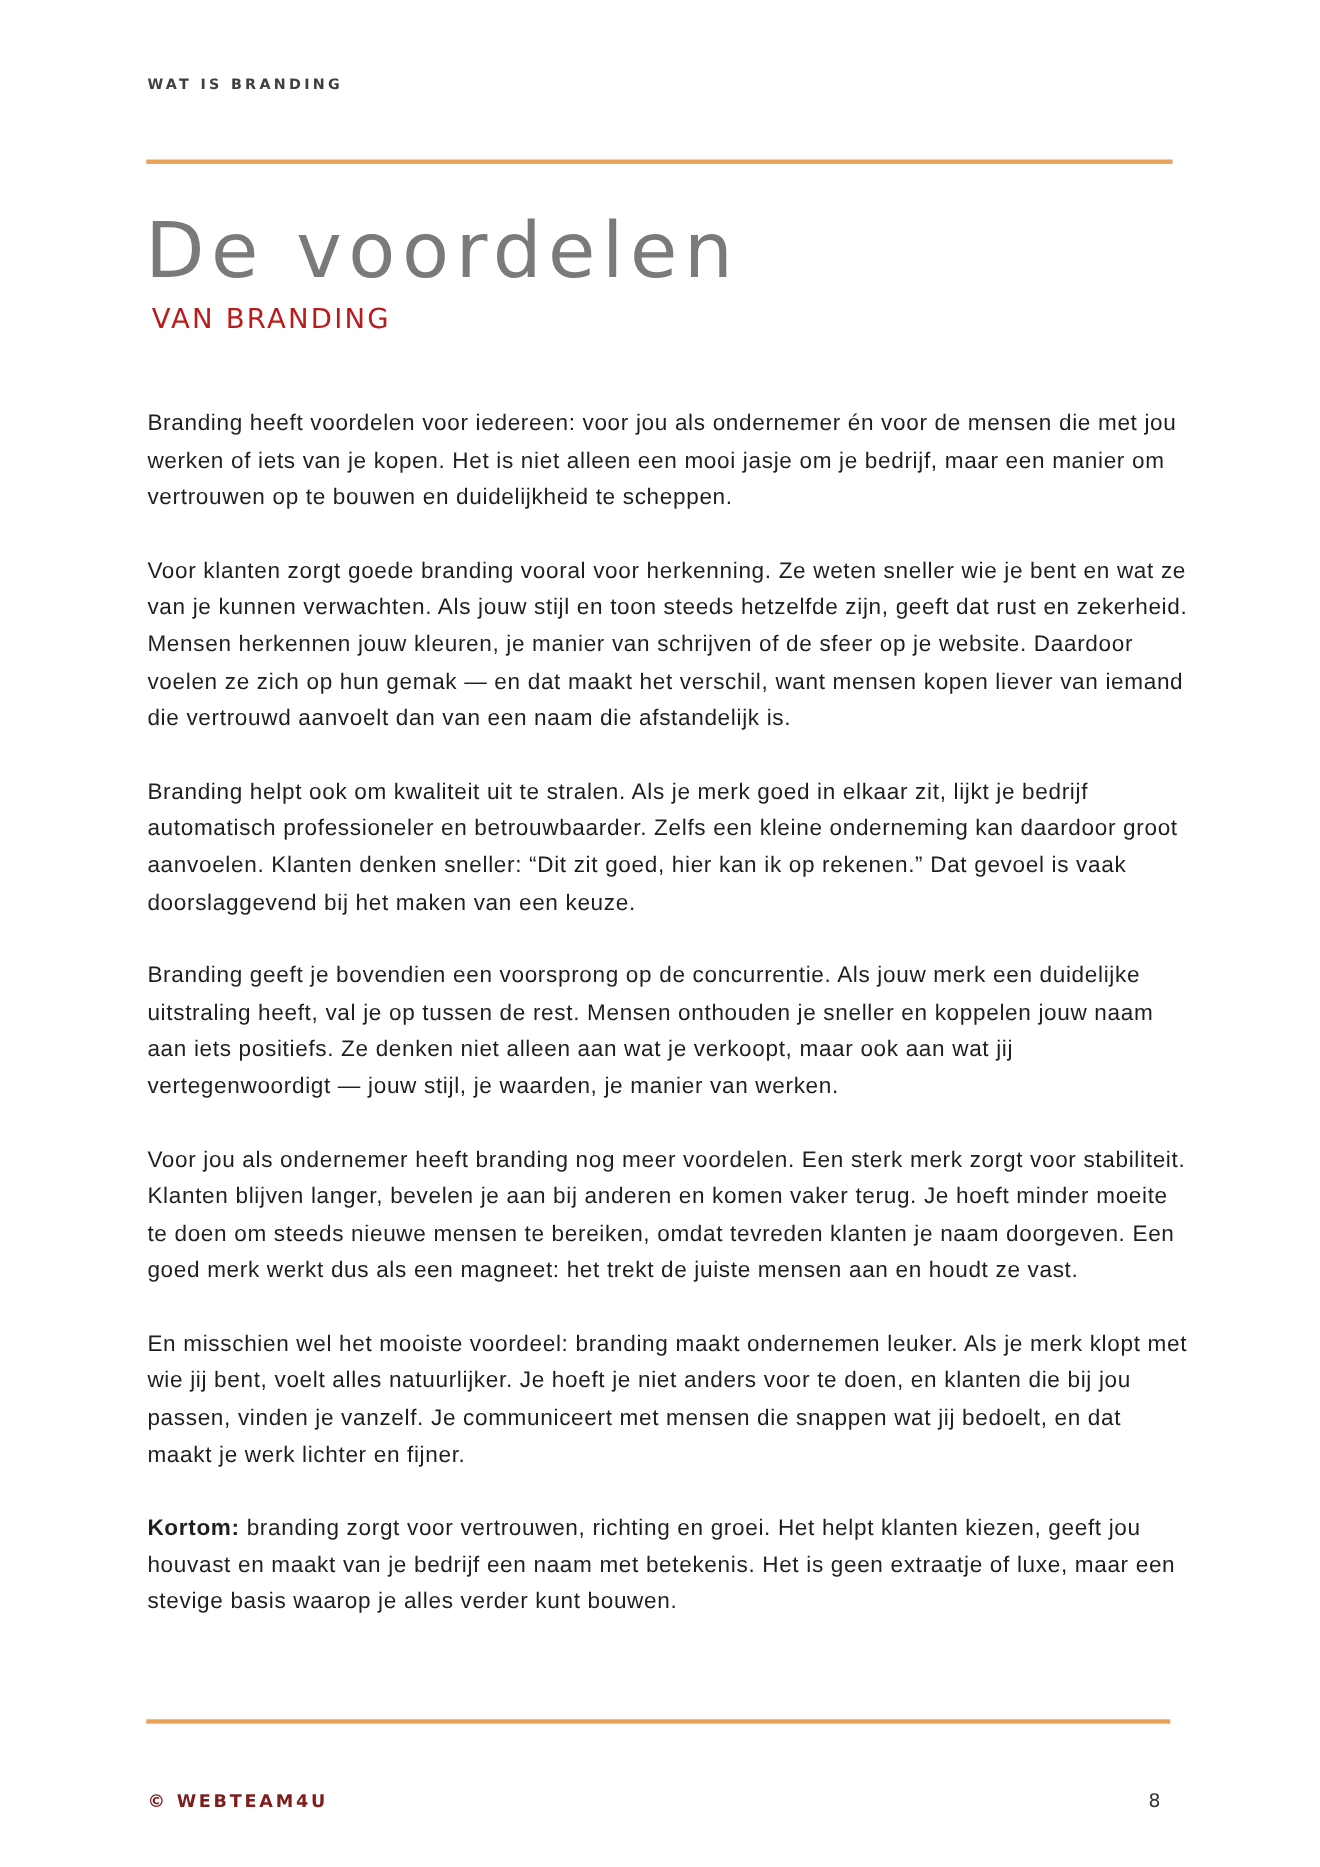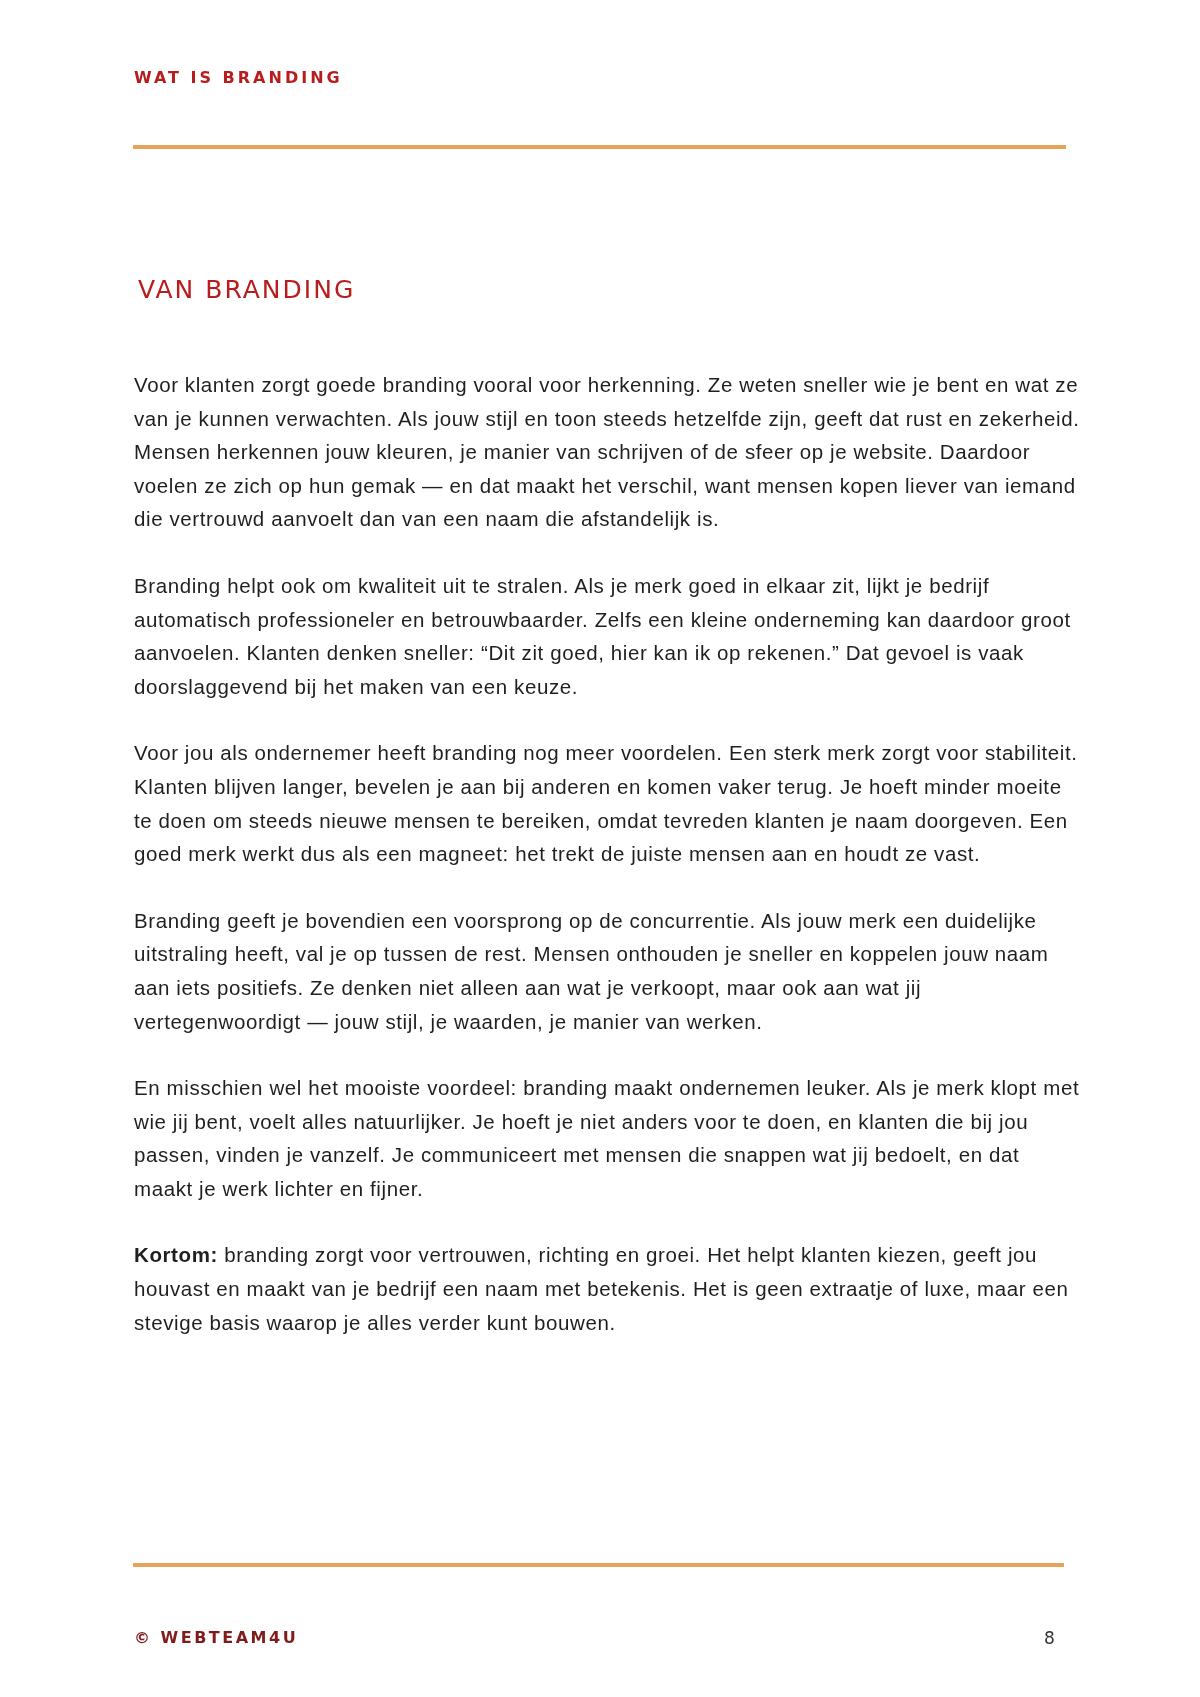--- a/index.html
+++ b/index.html
@@ -20,23 +20,23 @@
     left: 0; top: 0;
     width: 1200px;
     height: 1697px;
   }
   .running-header {
     position: absolute;
     left: 134px;
     top: 66px;
     font-family: "DejaVu Sans", sans-serif;
     font-weight: bold;
-    font-size: 16px;
+    font-size: 13px;
     letter-spacing: 3px;
-    color: #b91c1c;
+    color: #404040;
     line-height: 24px;
   }
   .rule {
     position: absolute;
     left: 133px;
     width: 933px;
     height: 4px;
     background: #e9a25a;
   }
   .rule.top { top: 145px; }
@@ -106,27 +106,29 @@
 </style>
 </head>
 <body>
 
 <div class="page">
 
   <div class="running-header">WAT IS BRANDING</div>
 
   <div class="rule top"></div>
 
+  <h1 class="title">De voordelen</h1>
   <div class="subtitle">VAN BRANDING</div>
 
   <div class="body-text">
+    <p>Branding heeft voordelen voor iedereen: voor jou als ondernemer én voor de mensen die met jou werken of iets van je kopen. Het is niet alleen een mooi jasje om je bedrijf, maar een manier om vertrouwen op te bouwen en duidelijkheid te scheppen.</p>
     <p>Voor klanten zorgt goede branding vooral voor herkenning. Ze weten sneller wie je bent en wat ze van je kunnen verwachten. Als jouw stijl en toon steeds hetzelfde zijn, geeft dat rust en zekerheid. Mensen herkennen jouw kleuren, je manier van schrijven of de sfeer op je website. Daardoor voelen ze zich op hun gemak — en dat maakt het verschil, want mensen kopen liever van iemand die vertrouwd aanvoelt dan van een naam die afstandelijk is.</p>
     <p>Branding helpt ook om kwaliteit uit te stralen. Als je merk goed in elkaar zit, lijkt je bedrijf automatisch professioneler en betrouwbaarder. Zelfs een kleine onderneming kan daardoor groot aanvoelen. Klanten denken sneller: “Dit zit goed, hier kan ik op rekenen.” Dat gevoel is vaak doorslaggevend bij het maken van een keuze.</p>
+    <p>Branding geeft je bovendien een voorsprong op de concurrentie. Als jouw merk een duidelijke uitstraling heeft, val je op tussen de rest. Mensen onthouden je sneller en koppelen jouw naam aan iets positiefs. Ze denken niet alleen aan wat je verkoopt, maar ook aan wat jij vertegenwoordigt — jouw stijl, je waarden, je manier van werken.</p>
     <p>Voor jou als ondernemer heeft branding nog meer voordelen. Een sterk merk zorgt voor stabiliteit. Klanten blijven langer, bevelen je aan bij anderen en komen vaker terug. Je hoeft minder moeite te doen om steeds nieuwe mensen te bereiken, omdat tevreden klanten je naam doorgeven. Een goed merk werkt dus als een magneet: het trekt de juiste mensen aan en houdt ze vast.</p>
-    <p>Branding geeft je bovendien een voorsprong op de concurrentie. Als jouw merk een duidelijke uitstraling heeft, val je op tussen de rest. Mensen onthouden je sneller en koppelen jouw naam aan iets positiefs. Ze denken niet alleen aan wat je verkoopt, maar ook aan wat jij vertegenwoordigt — jouw stijl, je waarden, je manier van werken.</p>
     <p>En misschien wel het mooiste voordeel: branding maakt ondernemen leuker. Als je merk klopt met wie jij bent, voelt alles natuurlijker. Je hoeft je niet anders voor te doen, en klanten die bij jou passen, vinden je vanzelf. Je communiceert met mensen die snappen wat jij bedoelt, en dat maakt je werk lichter en fijner.</p>
     <p><strong>Kortom:</strong><span> branding zorgt voor vertrouwen, richting en groei. Het helpt klanten kiezen, geeft jou houvast en maakt van je bedrijf een naam met betekenis. Het is geen extraatje of luxe, maar een stevige basis waarop je alles verder kunt bouwen.</span></p>
   </div>
 
   <div class="rule bottom"></div>
 
   <div class="footer-copyright">© WEBTEAM4U</div>
   <div class="footer-page">8</div>
 
 </div>

